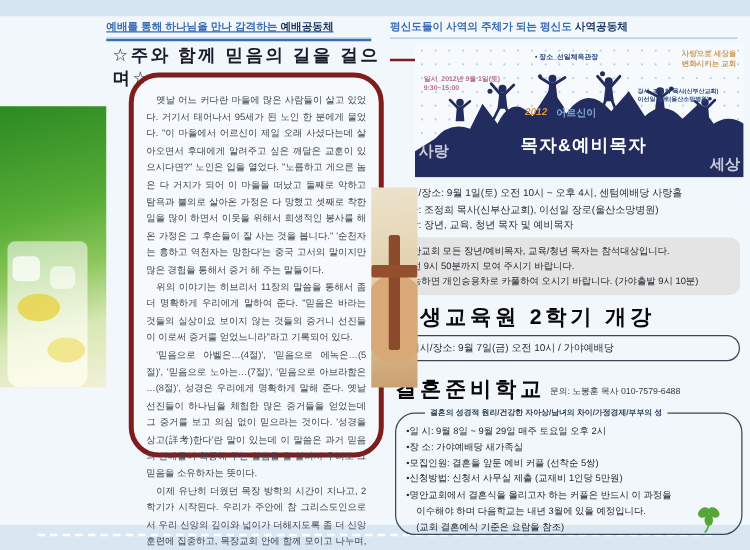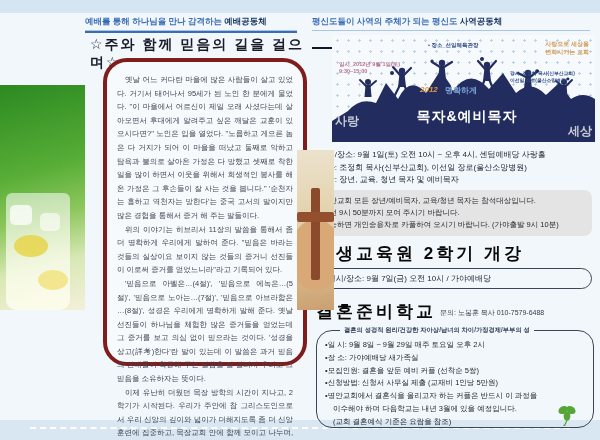--- a/index.html
+++ b/index.html
@@ -3,36 +3,36 @@
 <meta charset="utf-8">
 <style>
   html,body{margin:0;padding:0;}
   body{font-family:"Liberation Sans","DejaVu Sans",sans-serif;}
   .canvas{position:relative;width:600px;height:440px;background:#f2f7fc;overflow:hidden;}
   .band-top{position:absolute;left:0;top:0;width:600px;height:13px;background:#d6e5f2;}
   .band-bottom{position:absolute;left:0;top:420px;width:600px;height:20px;background:#d9e7f3;}
   .dashed-line{position:absolute;left:30px;top:427px;width:540px;border-top:2px dashed #ffffff;}
 
   
-  .lp-header{position:absolute;left:85px;top:16px;width:212px;font-size:8.5px;font-weight:bold;color:#3a6db5;border-bottom:2px solid #3a6db5;padding-bottom:3px;}
+  .lp-header{position:absolute;left:85px;top:16px;width:212px;font-size:8.5px;font-weight:bold;color:#3a6db5;border-bottom:2px solid #3a6db5;padding-bottom:3px;text-decoration:underline;}
   .lp-header .darker{color:#15335f;}
   .lp-header-sub{position:absolute;left:85px;top:30px;width:212px;border-top:1px solid #a9c6e4;}
   .lp-title{position:absolute;left:90px;top:36px;width:215px;text-align:left;font-size:14px;font-weight:bold;color:#1a1a28;letter-spacing:2px;}
   .story-box{position:absolute;left:103px;top:58px;width:176px;height:278px;border:4px solid #7f1d1d;border-radius:24px;padding:11px 10px;background:rgba(255,255,255,0.35);}
   .story-box p{margin:0;font-size:7.5px;line-height:13.6px;color:#3e4450;text-align:justify;text-indent:8px;}
 
   .photo-lemon{position:absolute;left:0;top:85px;width:85px;height:225px;background:linear-gradient(165deg,#2c8a22 0%,#57ad36 38%,#8cc65c 58%,#d8e8b4 78%,#f4f0da 100%);overflow:hidden;}
   .photo-lemon .glass{position:absolute;left:6px;top:108px;width:64px;height:117px;background:linear-gradient(180deg,rgba(255,255,255,.55),rgba(255,255,240,.8));border-radius:6px 6px 10px 10px;}
   .photo-lemon .lemon1{position:absolute;left:14px;top:150px;width:34px;height:22px;background:#e8d44a;border-radius:50%;opacity:.85;}
   .photo-lemon .lemon2{position:absolute;left:38px;top:185px;width:30px;height:20px;background:#f0e27a;border-radius:50%;opacity:.8;}
   .photo-lemon .ice{position:absolute;left:10px;top:120px;width:22px;height:20px;background:rgba(255,255,255,.75);border-radius:5px;}
   .photo-lemon .ice2{position:absolute;left:40px;top:128px;width:20px;height:18px;background:rgba(255,255,255,.6);border-radius:5px;}
 
   
-  .rp-header{position:absolute;left:312px;top:16px;width:278px;font-size:8.5px;font-weight:bold;color:#3a6db5;border-bottom:2px solid #0f172a;padding-bottom:19px;}
+  .rp-header{position:absolute;left:312px;top:16px;width:278px;font-size:8.5px;font-weight:bold;color:#3a6db5;border-bottom:2px solid #7f1d1d;padding-bottom:19px;}
   .rp-header .darker{color:#15335f;}
   .rp-header-sub{position:absolute;left:312px;top:30px;width:278px;border-top:1px solid #a9c6e4;}
 
   .poster{position:absolute;left:332px;top:35px;width:263px;height:107px;background-color:#f7fafd;background-image:radial-gradient(#bed2e6 1px,transparent 1.2px);background-size:11px 11px;overflow:hidden;}
   .poster svg{position:absolute;left:0;top:0;}
   .p-date{position:absolute;left:7px;top:26px;font-size:5.5px;line-height:7px;color:#b4708e;font-weight:bold;}
   .p-place{position:absolute;left:96px;top:7px;font-size:5.5px;color:#2a4780;font-weight:bold;}
   .p-slogan{position:absolute;right:6px;top:5px;width:70px;text-align:right;font-size:6px;line-height:8px;color:#cf9a56;font-weight:bold;}
   .p-speakers{position:absolute;right:7px;top:36px;width:78px;text-align:left;font-size:4.8px;line-height:6.5px;color:#2a4780;font-weight:bold;}
   .p-year{position:absolute;left:88px;top:50px;font-size:8px;font-weight:bold;font-style:italic;color:#e0973c;}
@@ -150,21 +150,21 @@
     <div class="p-place">• 장소_선일체육관장</div>
     <div class="p-slogan">
       <div>사랑으로 세상을</div>
       <div>변화시키는 교회</div>
     </div>
     <div class="p-speakers">
       <div>강사_조정희 목사(신부산교회)</div>
       <div>이선일 장로(울산소망병원)</div>
     </div>
     <div class="p-year">2012</div>
-    <div class="p-church">명확하게</div>
+    <div class="p-church">어르신이</div>
     <div class="p-title1">목자&amp;예비목자</div>
   </div>
 
   <div class="retreat-bullets">
     <div>•일시/장소: 9월 1일(토) 오전 10시 ~ 오후 4시, 센텀예배당 사랑홀</div>
     <div>•강사: 조정희 목사(신부산교회), 이선일 장로(울산소망병원)</div>
     <div>•대상: 장년, 교육, 청년 목자 및 예비목자</div>
   </div>
 
   <div class="notice-box">

